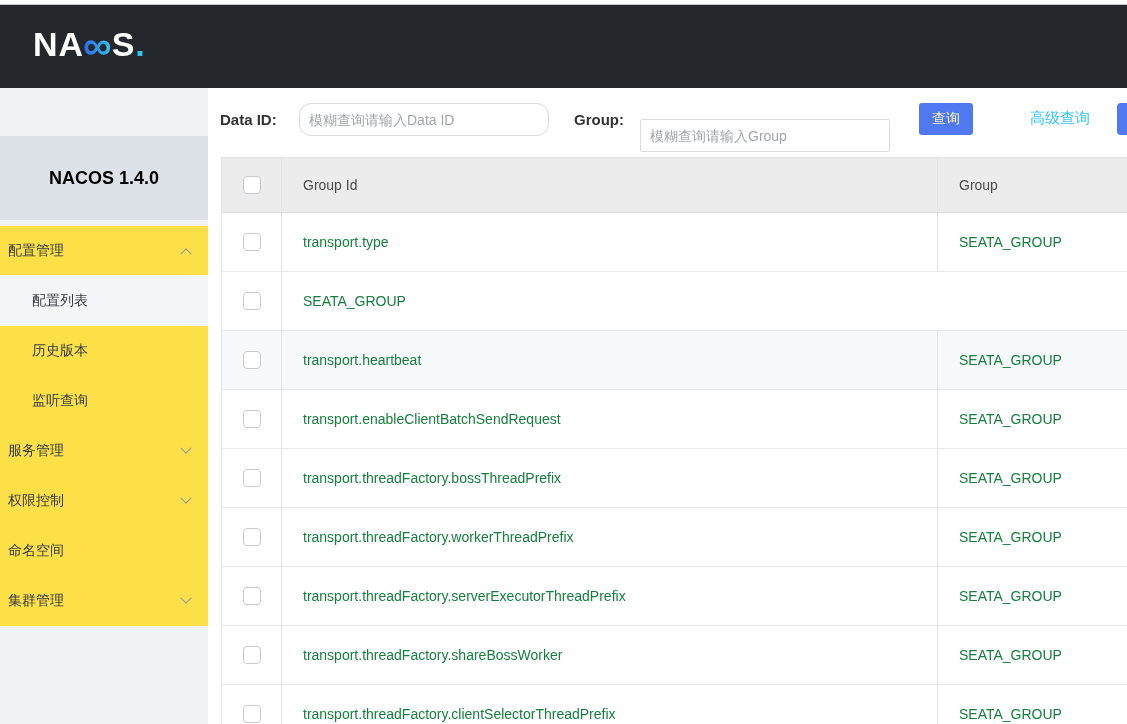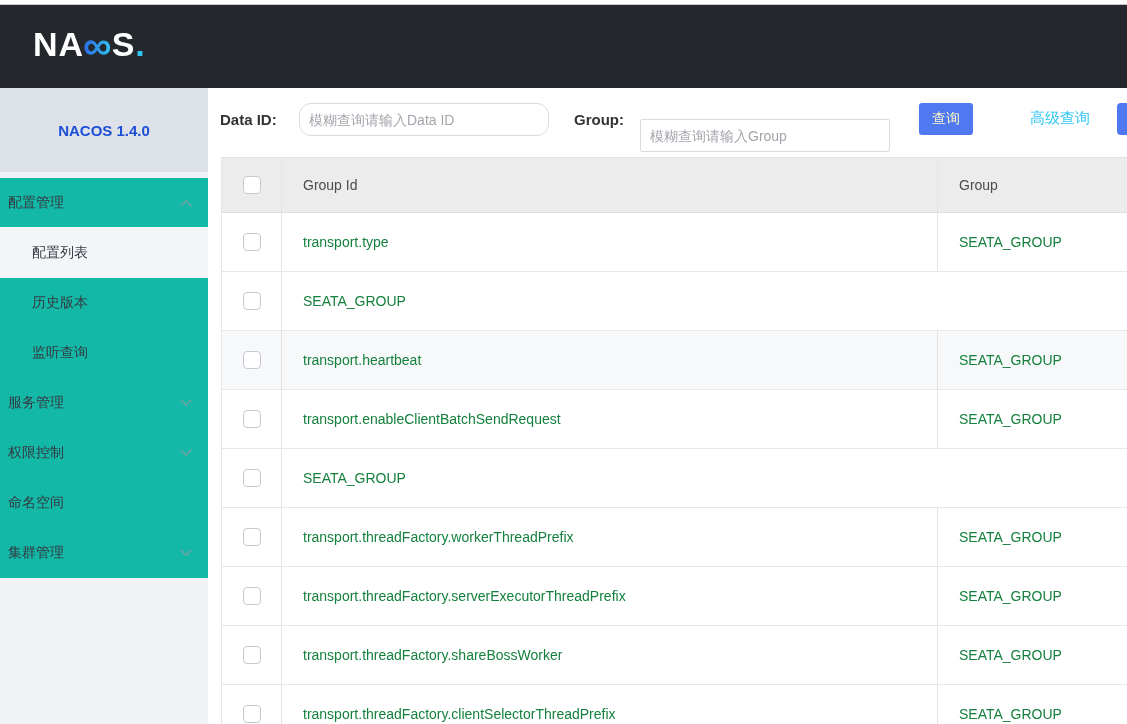--- a/index.html
+++ b/index.html
@@ -22,22 +22,22 @@
     background:linear-gradient(90deg, var(--logo_gradient_start,#2a6ae8), var(--logo_gradient_end,#34c9f1));
     -webkit-background-clip:text; background-clip:text; color:transparent;
     transform:translateY(-2px);
   }
   .logo .dot { color:var(--accent_cyan,#2fc5f2); }
 
   
   .sidebar { position:absolute; top:88px; left:0; width:208px; height:636px;
              background:#f1f2f5; }
   .side-header { height:84px; background:#dde2e9; display:flex; align-items:center;
-                 justify-content:center; font-size:15px; font-weight:bold; color:#1d4ed8; }
-  .menu { margin-top:6px; background:#14b8a6; }
+                 justify-content:center; font-size:18px; font-weight:bold; color:#000000;margin-top:48px; }
+  .menu { margin-top:6px; background:#fde047; }
   .menu-item { height:50px; display:flex; align-items:center; font-size:14px;
                color:#353a42; cursor:pointer; padding:0 18px 0 8px; }
   .menu-item.sub { padding-left:32px; }
   .menu-item.selected { background:#f4f5f8; }
   .menu-item.divider { border-bottom:1px solid #f6f7f9; }
   .menu-item .lbl { flex:1; }
   .chev { width:8px; height:8px; border-right:1.5px solid #959ba4;
           border-bottom:1.5px solid #959ba4; flex:none; }
   .chev.down { transform:rotate(45deg) translate(-2px,-2px); }
   .chev.up   { transform:rotate(-135deg) translate(-2px,-2px); }
@@ -175,20 +175,21 @@
           <div class="tcell cbc">
             <span class="checkbox"></span>
           </div>
           <div class="tcell did">transport.enableClientBatchSendRequest</div>
           <div class="tcell">SEATA_GROUP</div>
         </div>
         <div class="trow">
           <div class="tcell cbc">
             <span class="checkbox"></span>
           </div>
+          <div class="tcell did">transport.threadFactory.bossThreadPrefix</div>
           <div class="tcell">SEATA_GROUP</div>
         </div>
         <div class="trow">
           <div class="tcell cbc">
             <span class="checkbox"></span>
           </div>
           <div class="tcell did">transport.threadFactory.workerThreadPrefix</div>
           <div class="tcell">SEATA_GROUP</div>
         </div>
         <div class="trow">

